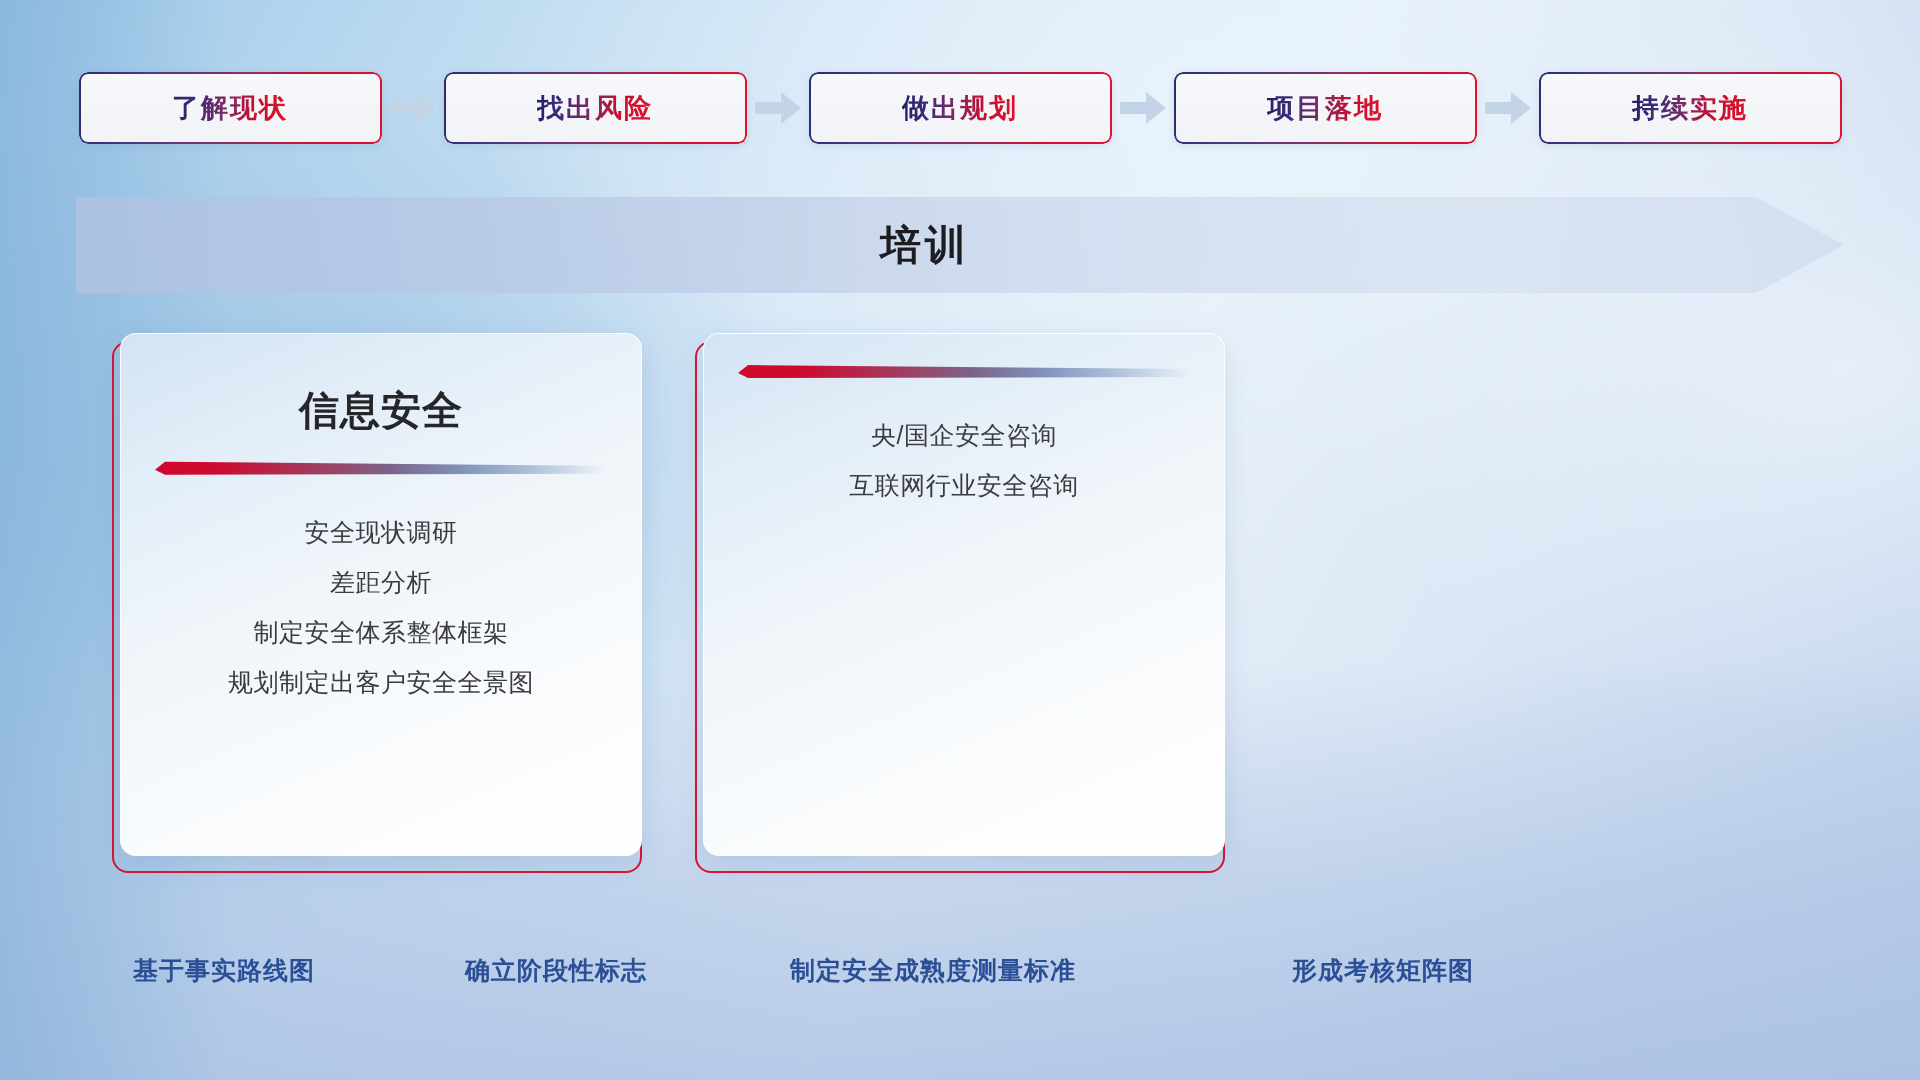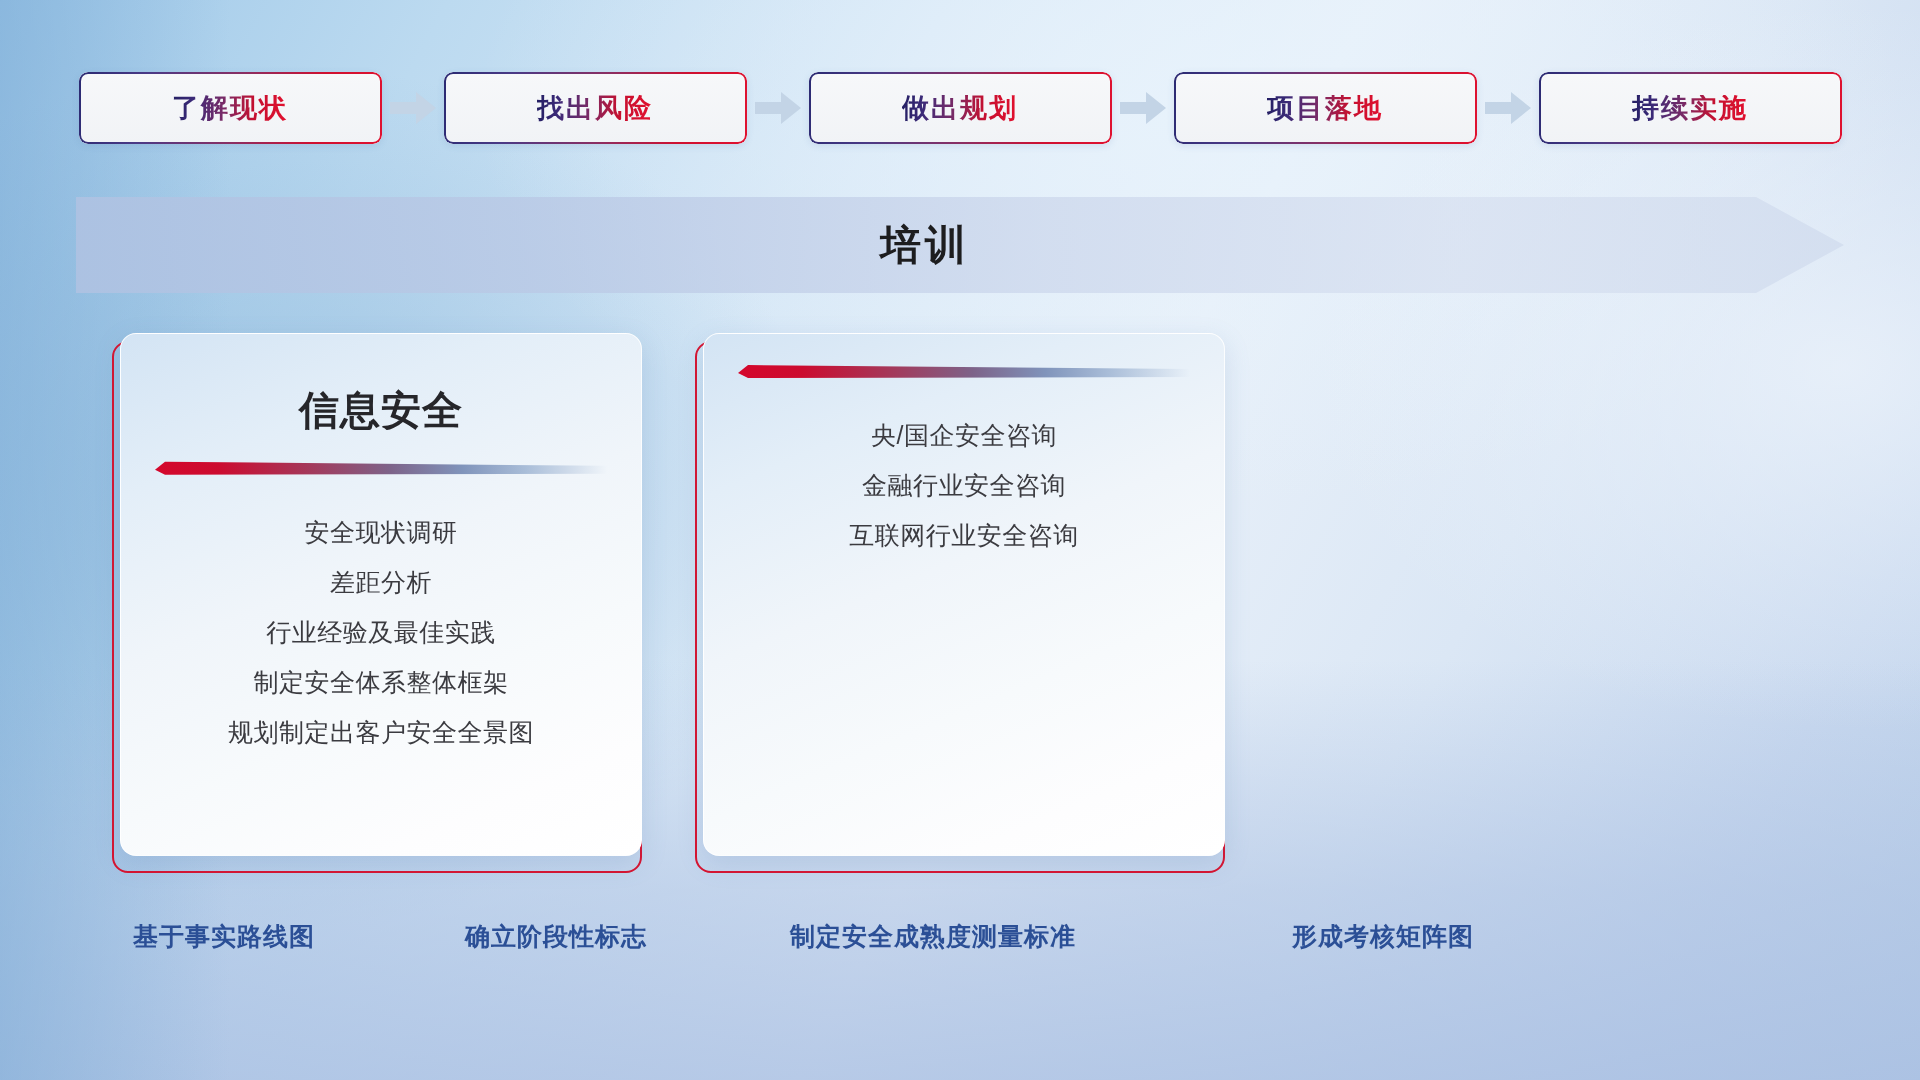--- a/index.html
+++ b/index.html
@@ -96,21 +96,21 @@
     background:linear-gradient(90deg,#d4072c 0%,#cc0b2f 14%,#a23b5d 35%,#7d6389 52%,#8094bb 68%,#a9bdd8 82%,rgba(190,208,228,0) 100%);
     clip-path:polygon(0 9px, 10px 1px, 100% 5px, 100% 9px, 100% 13px, 10px 14px);
   }
   .c1 .rule{ margin-top:26px; }
   .c2 .rule,.c3 .rule{ margin-top:30px; }
 
   .card-list{ margin-top:30px; width:100%; display:flex; flex-direction:column; align-items:center; }
   .card-list li{ list-style:none; font-size:25px; color:#3b3b40; line-height:50px; letter-spacing:.5px; }
 
   
-  #notes{ position:absolute; left:0; top:920px; width:1795px; height:46px; }
+  #notes{ position:absolute; left:0; top:954px; width:1795px; height:46px; }
   .note{
     position:absolute; top:0; font-size:25px; font-weight:700; color:#2b4f96;
     letter-spacing:1px; white-space:nowrap;
   }
   .note.n1{ left:133px; }
   .note.n2{ left:465px; }
   .note.n3{ left:790px; }
   .note.n4{ left:1292px; }
 </style>
 </head>
@@ -180,36 +180,34 @@
     <div class="card">
       <div class="card-title">
         <div>信息安全</div>
       </div>
       <div class="rule">
           <i></i>
         </div>
       <ul class="card-list">
         <li>安全现状调研</li>
         <li>差距分析</li>
-        <li>行业经验及最佳实践</li>
         <li>制定安全体系整体框架</li>
         <li>规划制定出客户安全全景图</li>
       </ul>
     </div>
   </div>
 
   <div class="card-wrap c2">
     <div class="card-outline"></div>
     <div class="card">
       <div class="rule">
           <i></i>
         </div>
       <ul class="card-list">
         <li>央/国企安全咨询</li>
-        <li>金融行业安全咨询</li>
         <li>互联网行业安全咨询</li>
       </ul>
     </div>
   </div>
 
 </div>
 
 <div id="notes">
   <div class="note n1">基于事实路线图</div>
   <div class="note n2">确立阶段性标志</div>

